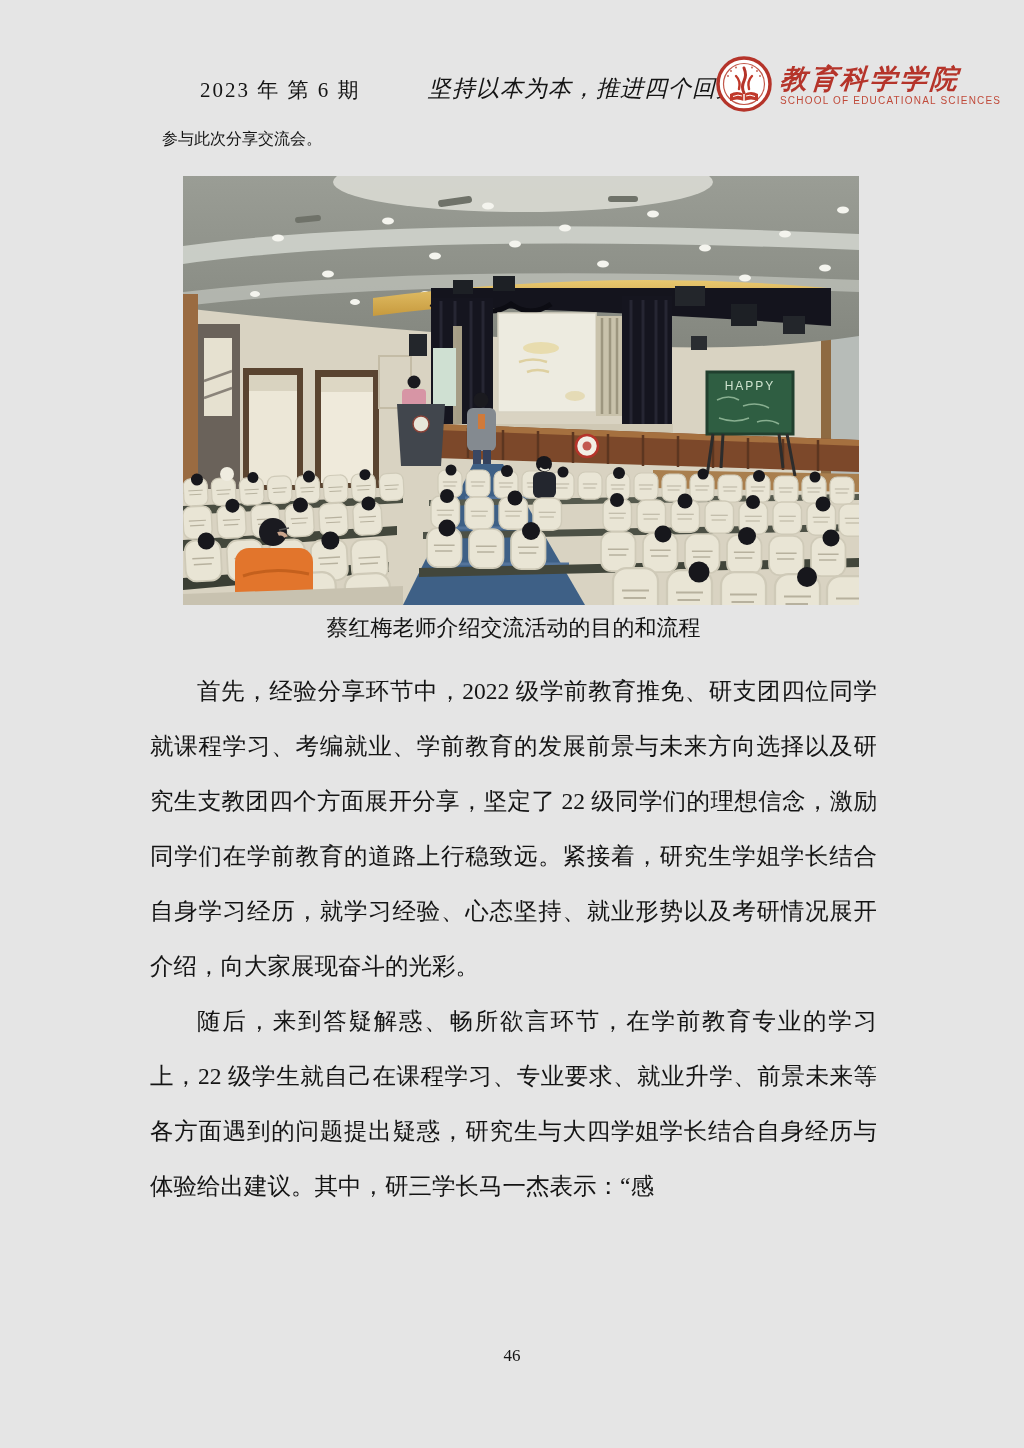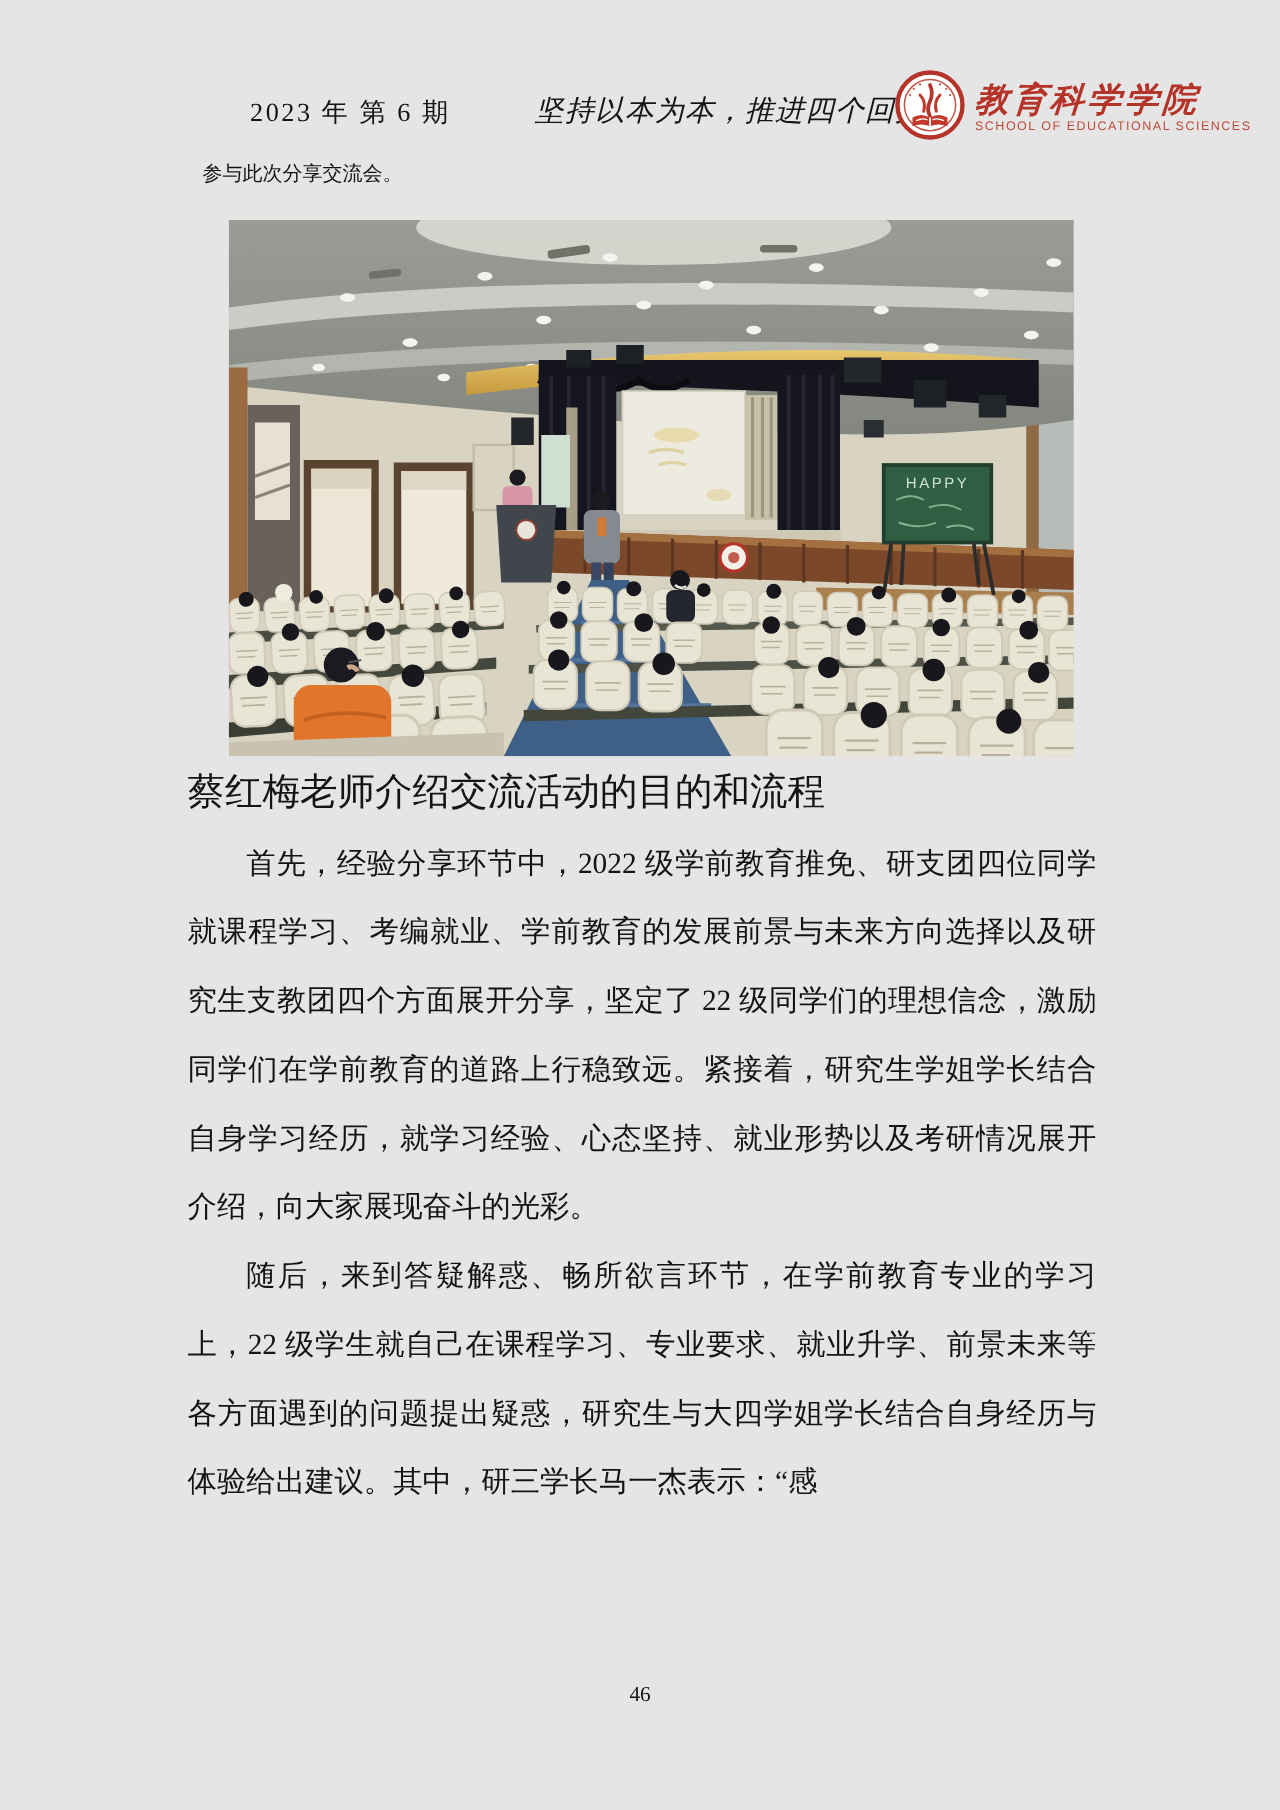--- a/index.html
+++ b/index.html
@@ -14,21 +14,21 @@
   .hdr-logo  { position:absolute; left:716px; top:56px; display:flex; align-items:center; gap:8px; }
   .logo-names { display:flex; flex-direction:column; line-height:1; }
   .logo-cn { font-size:27px; font-weight:bold; color:#b5342a; letter-spacing:3px;
              font-style:italic; transform:skewX(-4deg); }
   .logo-en { font-size:10px; color:#c04a3a; letter-spacing:1.2px; margin-top:3px;
              font-family:"Liberation Sans","DejaVu Sans",sans-serif; }
   
   .lead { position:absolute; left:150px; top:129px; width:727px; font-size:16px;margin-left:12px; }
   .figure { position:absolute; left:183px; top:176px; width:750px; height:429px; }
   .figure svg { display:block; }
-  .caption { position:absolute; left:150px; top:613px; width:727px; text-align:left; font-size:30px; }
+  .caption { position:absolute; left:150px; top:613px; width:727px; text-align:center; font-size:22px; }
   .paras { position:absolute; left:150px; top:664px; width:727px; font-size:23.5px; }
   .paras p { margin:0; text-indent:2em; text-align:justify; line-height:55px; }
   .footer-pagenum { position:absolute; left:0; top:1346px; width:1024px; text-align:center; font-size:17px; }
 </style>
 </head>
 <body>
 
 <div class="page">
 
   <div class="hdr-issue">2023 年 第 6 期</div>

